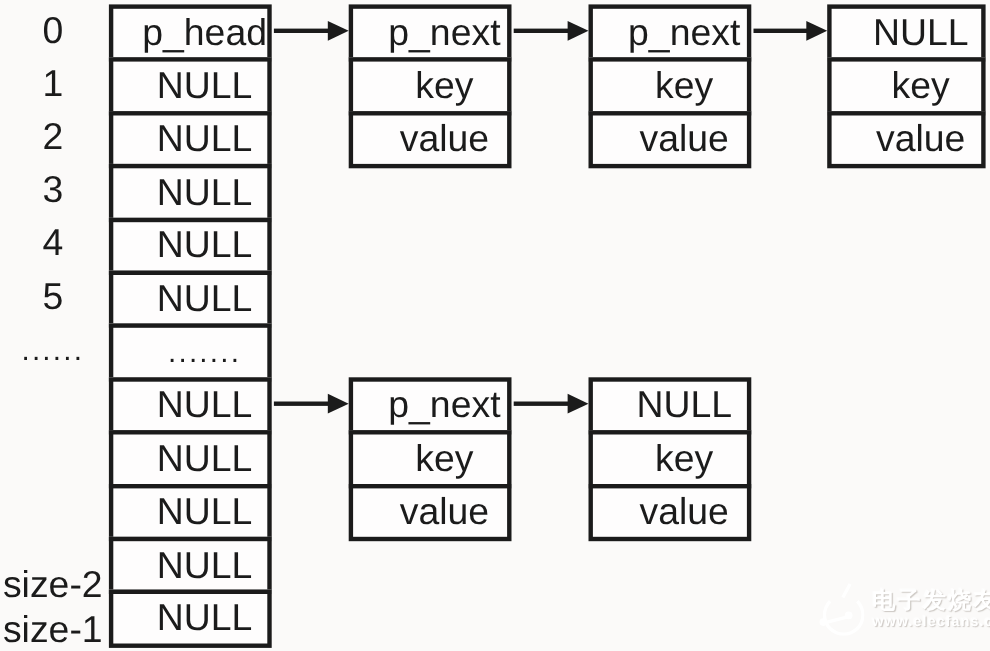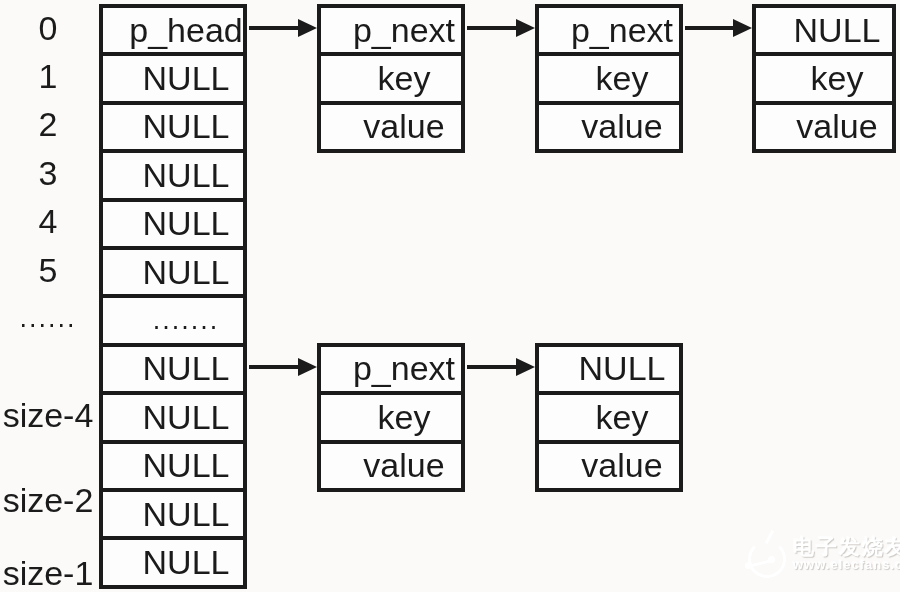--- a/index.html
+++ b/index.html
@@ -85,22 +85,21 @@
 
 <div class="canvas">
 
   <div class="row-label" style="top:4px">0</div>
   <div class="row-label" style="top:52.4px">1</div>
   <div class="row-label" style="top:100.8px">2</div>
   <div class="row-label" style="top:149.2px">3</div>
   <div class="row-label" style="top:197.6px">4</div>
   <div class="row-label" style="top:246px">5</div>
   <div class="row-label dots" style="top:294.4px">......</div>
-  <div class="row-label" style="top:391.2px">size-4</div>
-  <div class="row-label" style="top:476px">size-2</div>
+  <div class="row-label" style="top:508px">size-2</div>
   <div class="row-label" style="top:549px">size-1</div>
 
   <div class="stack" style="left:99px; top:4px">
     <div class="cell">p_head</div>
     <div class="cell">NULL</div>
     <div class="cell">NULL</div>
     <div class="cell">NULL</div>
     <div class="cell">NULL</div>
     <div class="cell">NULL</div>
     <div class="cell dots">.......</div>

